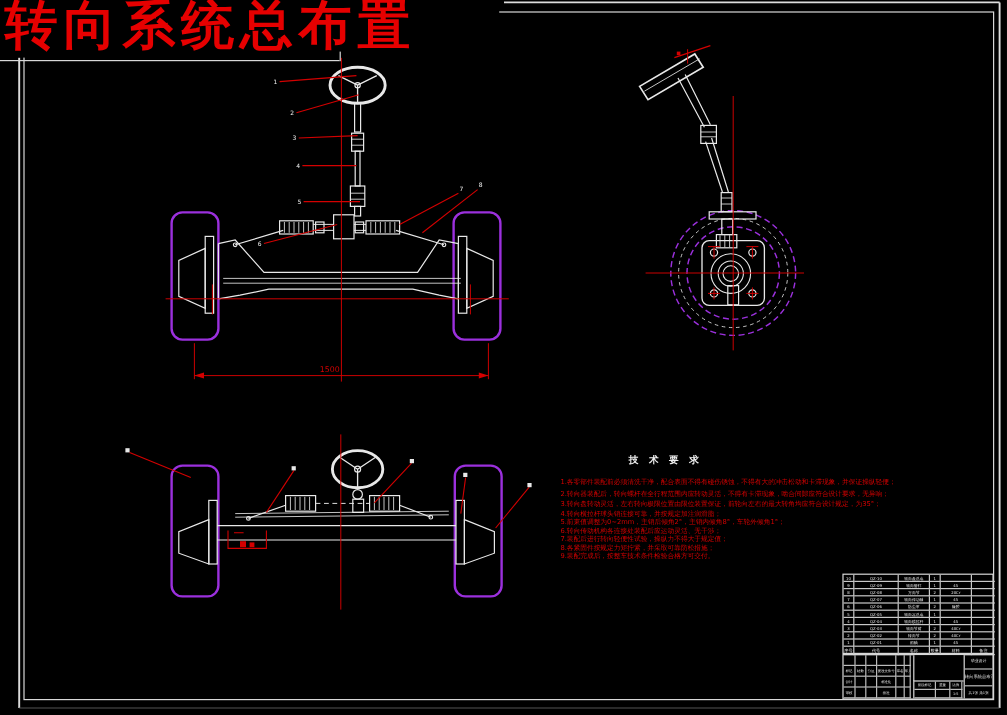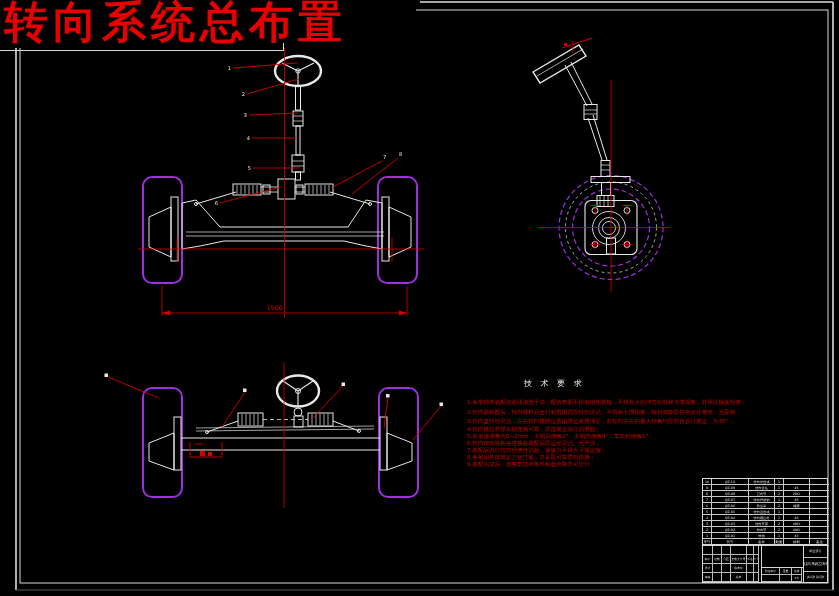--- a/index.html
+++ b/index.html
@@ -4,21 +4,21 @@
 <style>
   html,body{margin:0;padding:0;background:#111;}
   #canvas{position:relative;width:839px;height:596px;background:#000;overflow:hidden;
           font-family:"DejaVu Sans","Liberation Sans",sans-serif;}
   #drawing{position:absolute;left:0;top:0;z-index:1;}
   .ovl{position:absolute;z-index:2;}
   #title-banner{left:4px;top:-4px;width:412px;height:52px;background:#000;
     color:#e60000;font-size:44px;font-weight:bold;letter-spacing:5px;white-space:nowrap;line-height:52px;}
   #title-underline{left:0;top:50px;width:283px;height:1px;background:#d8d8d8;}
   #title-underline-tick{left:283px;top:43px;width:1px;height:8px;background:#d8d8d8;}
-  #tech-heading{left:524px;top:378px;color:#f0f0f0;font-size:8px;font-weight:normal;letter-spacing:3px;white-space:nowrap;}
+  #tech-heading{left:524px;top:378px;color:#f0f0f0;font-size:8px;font-weight:bold;letter-spacing:3px;white-space:nowrap;}
   .tech-line{position:absolute;left:467px;color:#d40000;font-size:5.6px;line-height:6px;white-space:nowrap;}
   
   #bom{left:702px;top:478px;width:126px;height:67px;display:grid;
        grid-template-columns:9px 37px 26px 9px 26px 19px;
        grid-template-rows:repeat(10,6px) 7px;
        border:1px solid #d8d8d8;box-sizing:border-box;}
   #bom .c{border-right:1px solid #c8c8c8;border-bottom:1px solid #c8c8c8;
        color:#e8e8e8;font-size:3.2px;line-height:6px;overflow:hidden;white-space:nowrap;
        text-align:center;}
   #bom .c:nth-child(6n){border-right:none;}

